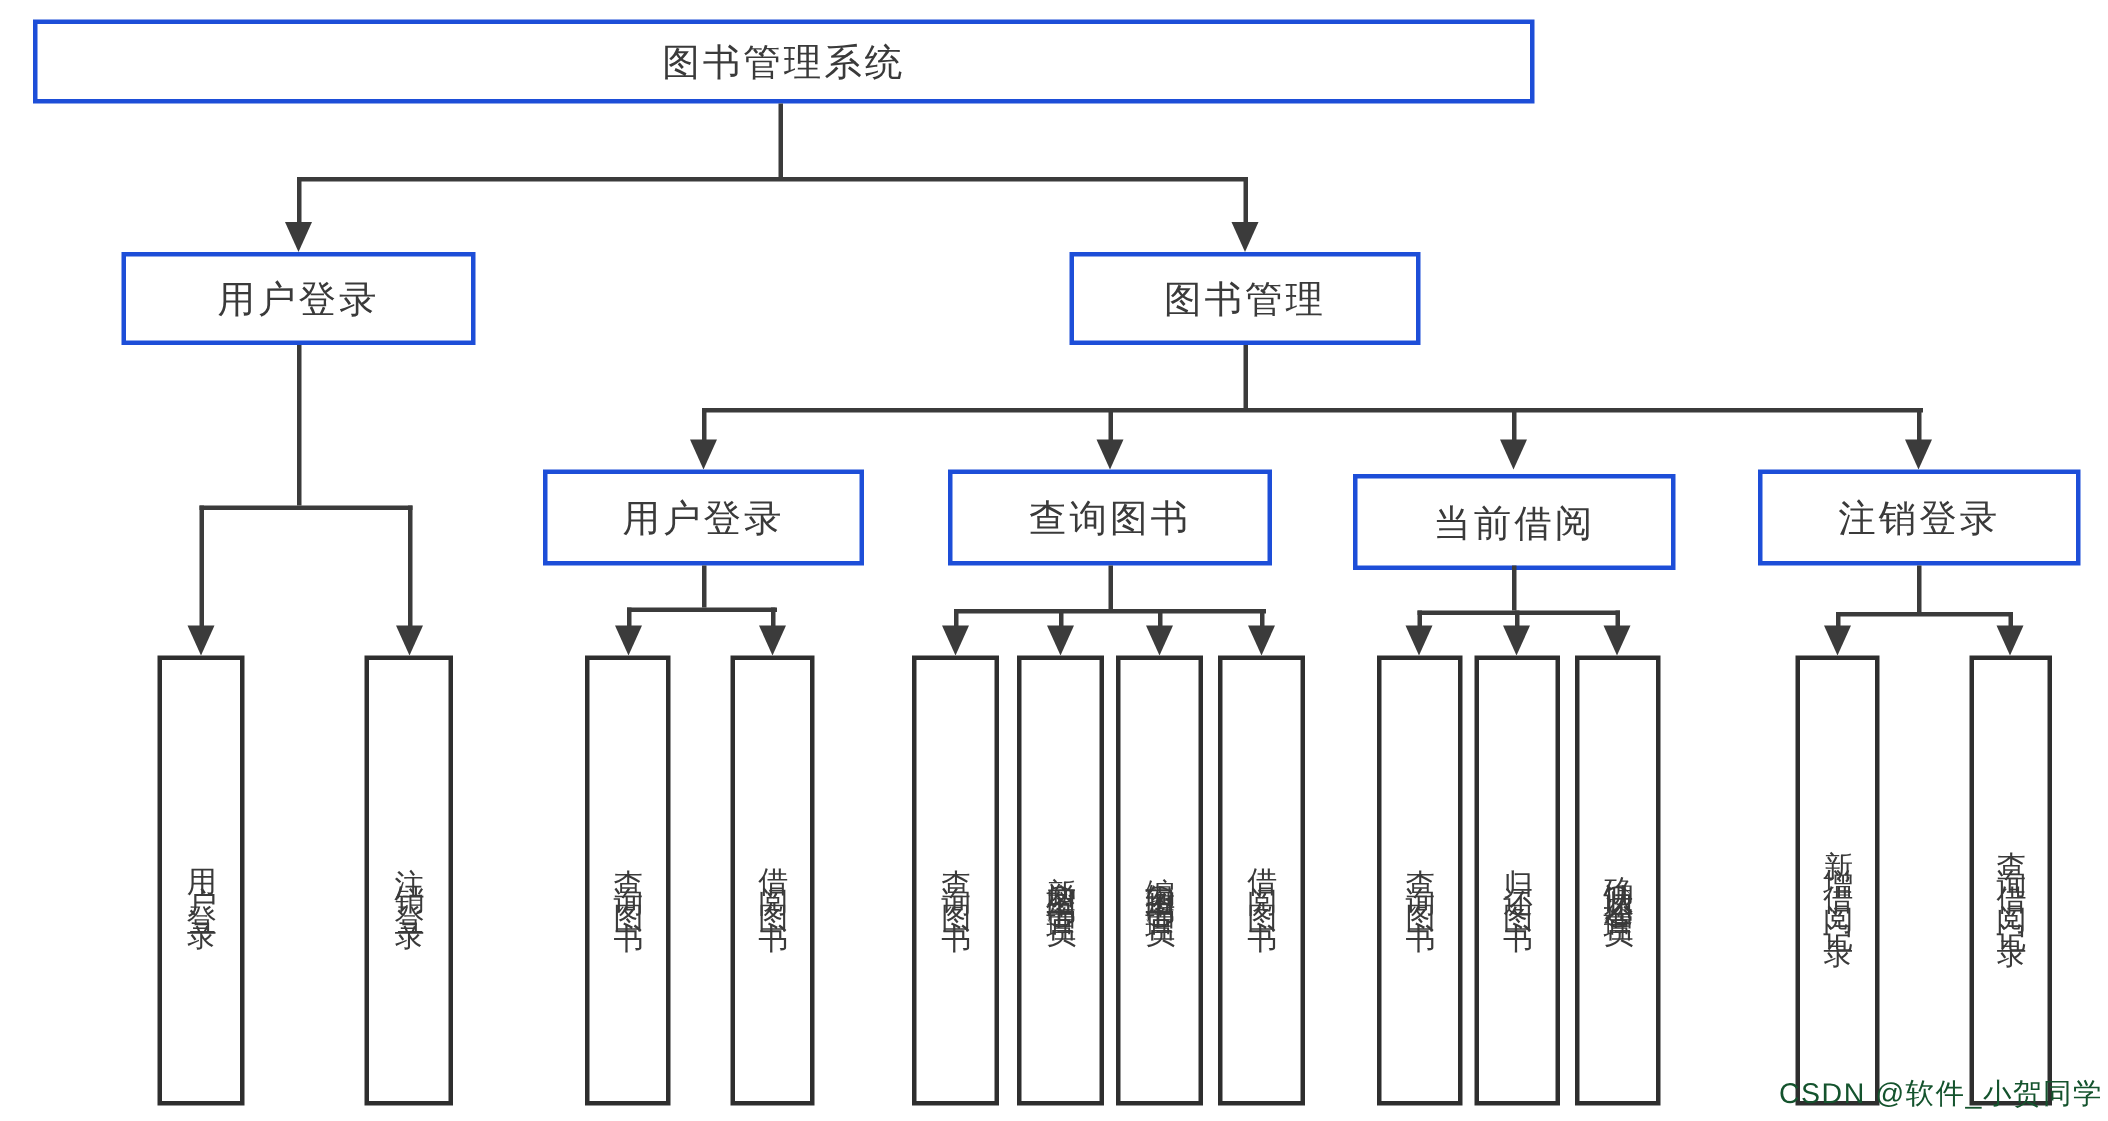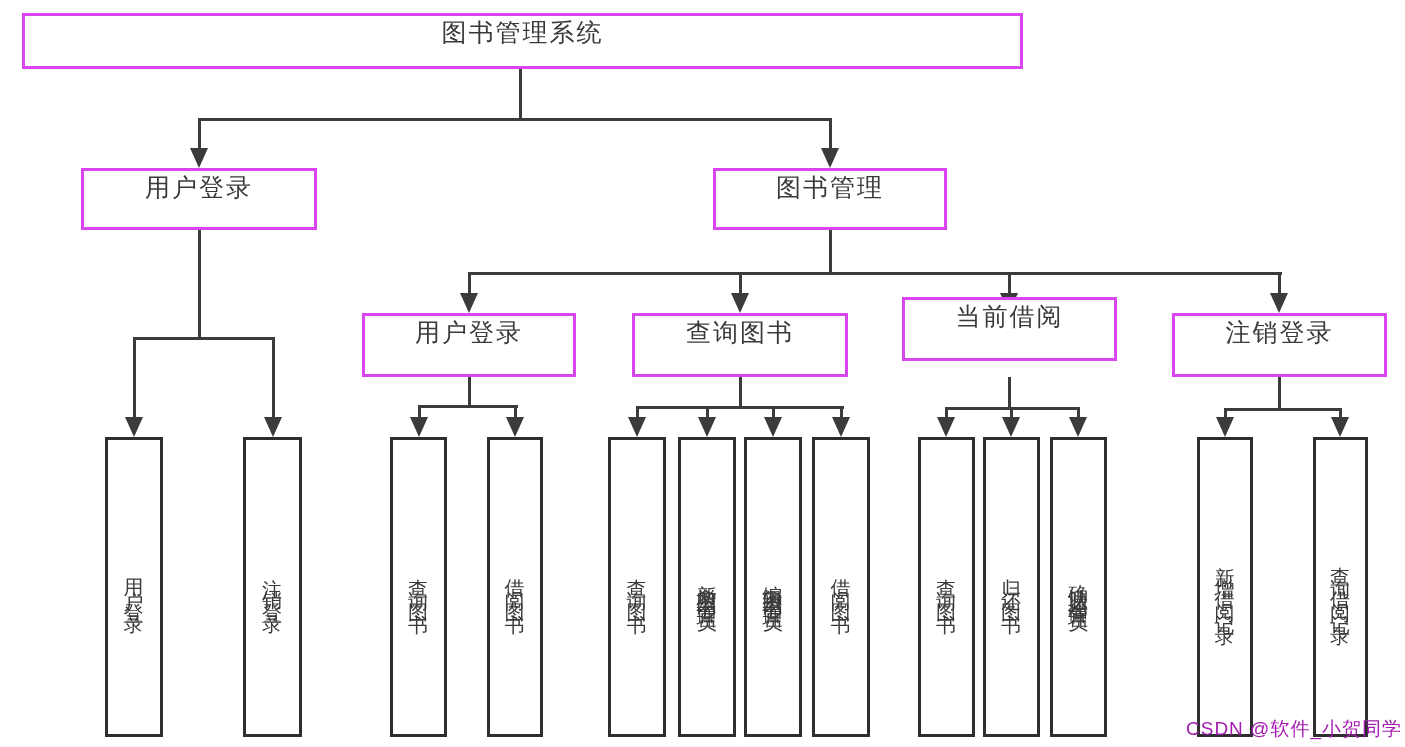--- a/index.html
+++ b/index.html
@@ -7,23 +7,23 @@
     position:relative;
     width:1405px;height:747px;
     background:#ffffff;
     font-family:"Liberation Sans",sans-serif;
     overflow:hidden;
   }
   
   .hbox{
     position:absolute;
     box-sizing:border-box;
-    border:3px solid #d946ef;
+    border:3px solid #1d4ed8;
     background:#ffffff;
-    display:flex;justify-content:center;
+    display:flex;align-items:center;justify-content:center;
     font-size:25px;letter-spacing:2px;color:#3a3a3a;
   }
   
   .vbox{
     position:absolute;
     box-sizing:border-box;
     border:3px solid #2e2e2e;
     background:#ffffff;
     display:flex;align-items:center;justify-content:center;
   }
@@ -44,21 +44,21 @@
   .arrow{
     position:absolute;width:0;height:0;
     border-left:9px solid transparent;
     border-right:9px solid transparent;
     border-top:20px solid #3b3b3b;
   }
   .watermark{
     position:absolute;
     left:1186px;top:716px;
     font-size:19px;
-    color:#a21caf;
+    color:#14532d;
     letter-spacing:1px;
     z-index:10;
     white-space:nowrap;
   }
 </style>
 </head>
 <body>
 
 <div class="canvas">
 
@@ -97,21 +97,21 @@
   <div class="arrow" style="left:1000px;top:293px"></div>
   <div class="lv" style="left:1278px;top:272px;height:25px"></div>
   <div class="arrow" style="left:1270px;top:293px"></div>
 
   <div class="hbox" style="left:362px;top:313px;width:214px;height:64px">
     <span>用户登录</span>
   </div>
   <div class="hbox" style="left:632px;top:313px;width:216px;height:64px">
     <span>查询图书</span>
   </div>
-  <div class="hbox" style="left:902px;top:297px;width:215px;height:64px">
+  <div class="hbox" style="left:902px;top:316px;width:215px;height:64px">
     <span>当前借阅</span>
   </div>
   <div class="hbox" style="left:1172px;top:313px;width:215px;height:64px">
     <span>注销登录</span>
   </div>
 
   <div class="lv" style="left:468px;top:377px;height:28px"></div>
   <div class="lh" style="left:418px;top:405px;width:100px"></div>
   <div class="lv" style="left:418px;top:405px;height:14px"></div>
   <div class="arrow" style="left:410px;top:417px"></div>

